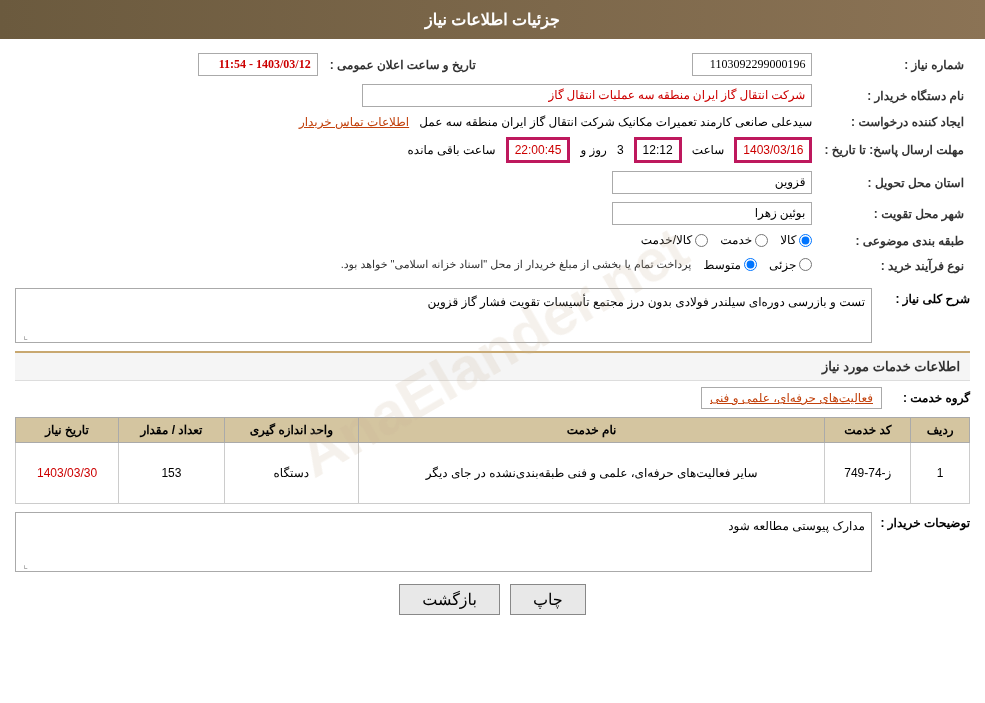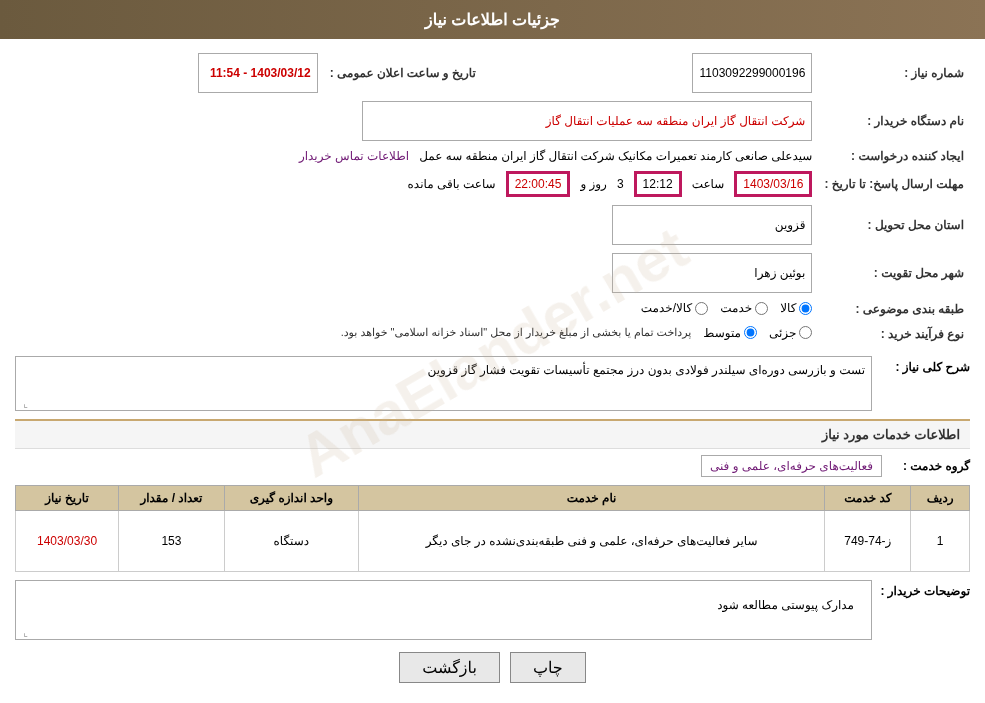--- a/index.html
+++ b/index.html
@@ -42,31 +42,33 @@
       white-space: nowrap;
       text-align: right;
       width: 120px;
     }
     .value-cell {
       text-align: right;
     }
     .input-box {
       border: 1px solid #aaa;
       background: #fff;
-      padding: 12px 6px;
+      padding: 3px 6px;
       display: inline-block;
       min-width: 200px;
       text-align: right;
       direction: rtl;
+      font-family: Liberation Serif, serif;
     }
     .input-narrow {
       min-width: 120px;
     }
     .link-blue {
-      color: #701a75;
+      color: #c2410c;
+      text-decoration: underline;
       cursor: pointer;
       margin-left: 27px;
     }
     .date-box {
       border: 3px solid #be185d;
       background: #fff;
       padding: 3px 6px;
       display: inline-block;
     }
     .radio-group {
@@ -139,21 +141,21 @@
       white-space: nowrap;
       min-width: 90px;
       text-align: right;
       padding-top: 4px;
     }
     .notes-box {
       border: 1px solid #aaa;
       background: #fff;
       flex: 1;
       min-height: 60px;
-      padding: 17px;
+      padding: 6px;
       position: relative;
       text-align: right;
       direction: rtl;
     }
     .btn-row {
       text-align: center;
       margin: 12px 0;
       display: flex;
       justify-content: center;
       gap: 10px;

